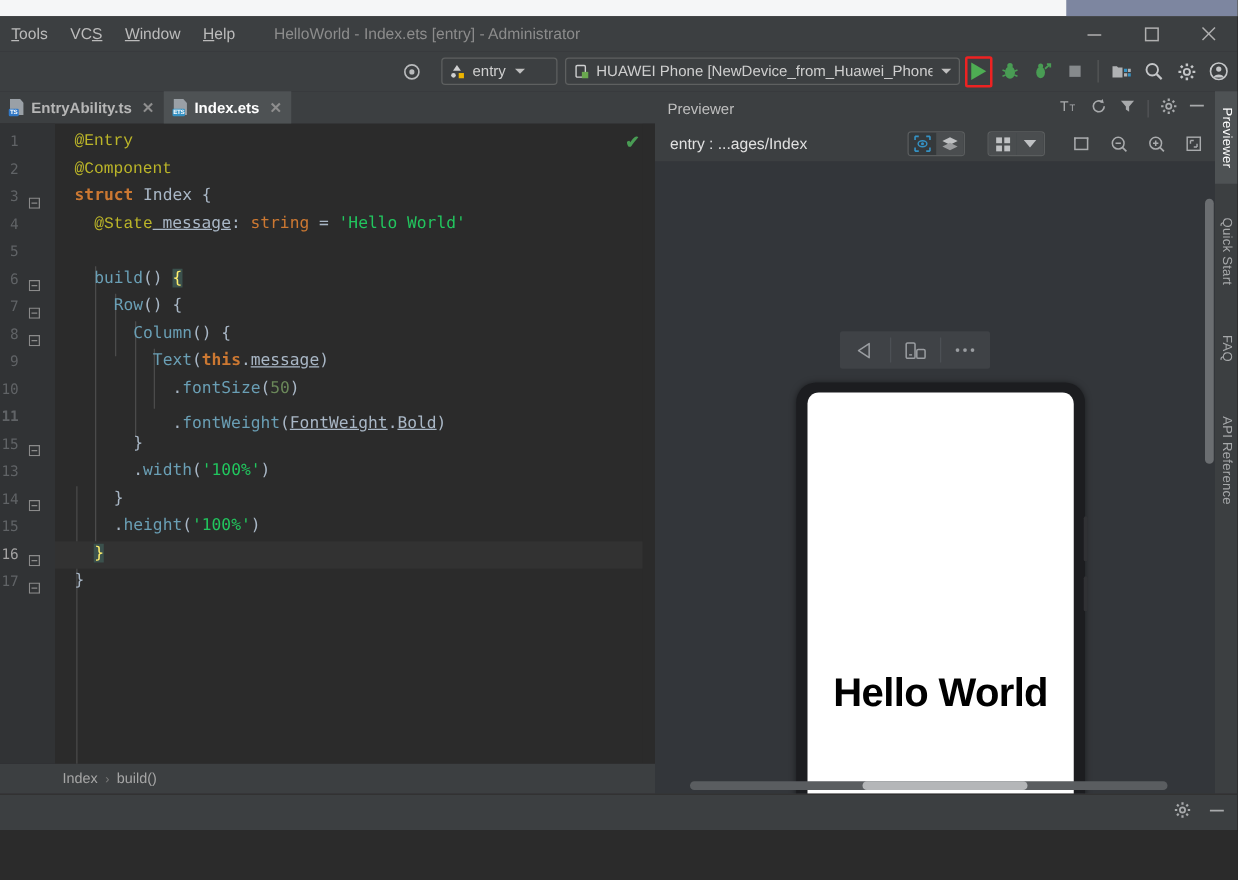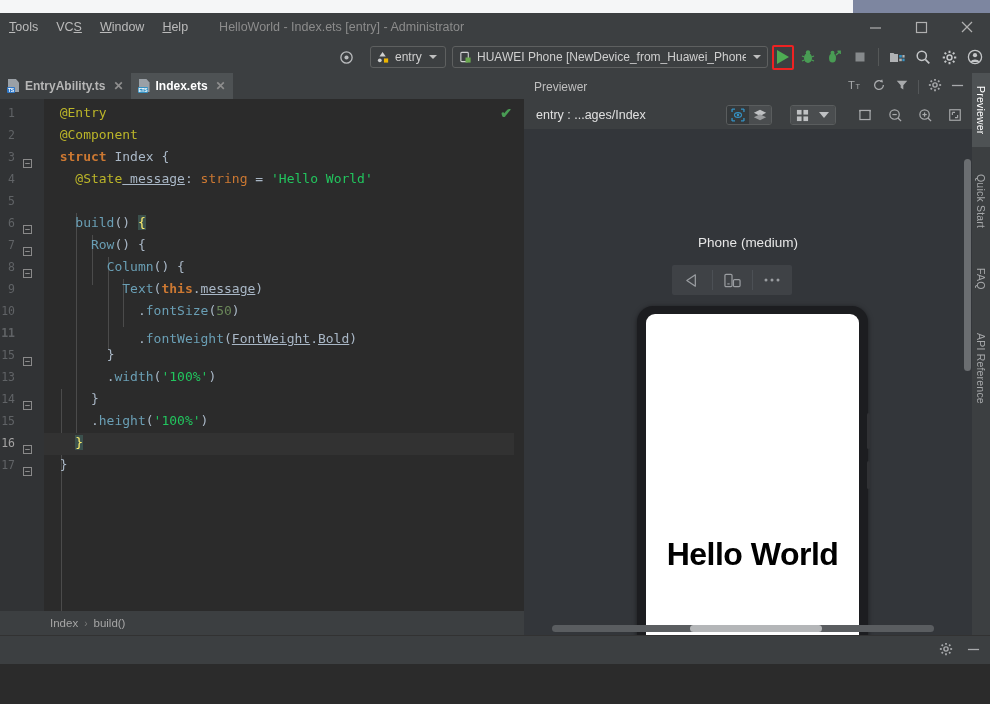--- a/index.html
+++ b/index.html
@@ -67,21 +67,21 @@
   .editor { position:absolute; left:0; top:99px; width:524px; height:512px;
             background:#2b2b2b; overflow:hidden; }
   .gutter { position:absolute; left:0; top:0; width:44px; height:512px; background:#313335; }
   .lnum { position:absolute; right:29px; color:#606366; font-size:11.5px;
           font-family:"DejaVu Sans Mono", monospace; text-align:right; }
   .fold { position:absolute; right:12px; width:9px; height:9px; }
   .code { position:absolute; left:44px; top:0; right:0; bottom:0; }
   .cl { position:absolute; left:0; white-space:pre; font-size:13px;
         font-family:"DejaVu Sans Mono", monospace; color:#a9b7c6; }
   .hl-line { position:absolute; left:0; width:480px; height:22px; background:#323232; }
-  .k-deco { color:#bbb529; }
+  .k-deco { color:#bbb529;font-family:Liberation Mono, monospace; }
   .k-kw { color:#cc7832; font-weight:bold; }
   .k-cls { color:#a9b7c6; }
   .k-method { color:#6a9fb5; }
   .k-str { color:#22c55e; }
   .k-num { color:#6a8759;margin-top:44px; }
   .k-ident { color:#a9b7c6;text-decoration:underline; }
   .k-type { color:#cc7832; }
   .k-brace { color:#a9b7c6; }
   .k-paren { color:#a9b7c6; }
   .k-yellowbrace { background:#3b514d; color:#ffef6e; }
@@ -202,21 +202,21 @@
   <div class="toolbar">
     <div class="tb-spacer"></div>
 
     <div class="tb-icon" style="margin-right:8px;">
       <svg width="15" height="15" viewBox="0 0 16 16">
         <circle cx="8" cy="8" r="6" fill="none" stroke="#b9bbbd" stroke-width="1.4"></circle>
         <circle cx="8" cy="8" r="2.2" fill="#b9bbbd"></circle>
       </svg>
     </div>
 
-    <div class="combo" style="width:76px;text-align:center;">
+    <div class="combo" style="width:93px;text-align:center;">
       <svg width="13" height="13" viewBox="0 0 14 14">
         <polygon points="6,1 9.4,6 2.6,6" fill="#cfd0d1"></polygon>
         <circle cx="3" cy="10" r="2" fill="#cfd0d1"></circle>
         <rect x="7.5" y="8" width="4.5" height="4.5" fill="#edb500"></rect>
       </svg>
       <span>entry</span>
       <span class="caret"></span>
     </div>
 
     <div class="combo" style="width:316px;">
@@ -508,21 +508,20 @@
       </span>
       <span class="icobtn" style="margin-right:6px;">
         <svg width="14" height="14" viewBox="0 0 16 16">
           <rect x="2" y="2" width="12" height="12" fill="none" stroke="#a9abad" stroke-width="1.3"></rect>
           <path d="M5 5 L5 8 M5 5 L8 5 M11 11 L11 8 M11 11 L8 11" stroke="#a9abad" stroke-width="1.3" fill="none"></path>
         </svg>
       </span>
     </div>
 
     <div class="prev-canvas">
-      <div class="dev-label">Phone (medium)</div>
 
       <div class="dev-ctrls">
         <div class="dev-btn">
           <svg width="17" height="17" viewBox="0 0 18 18">
             <polygon points="12,3 12,15 3,9" fill="none" stroke="#9a9da1" stroke-width="1.3" stroke-linejoin="round"></polygon>
           </svg>
         </div>
         <div class="dev-btn">
           <svg width="19" height="17" viewBox="0 0 20 18">
             <rect x="2" y="2.5" width="7.5" height="13" rx="1.2" fill="none" stroke="#9a9da1" stroke-width="1.3"></rect>

